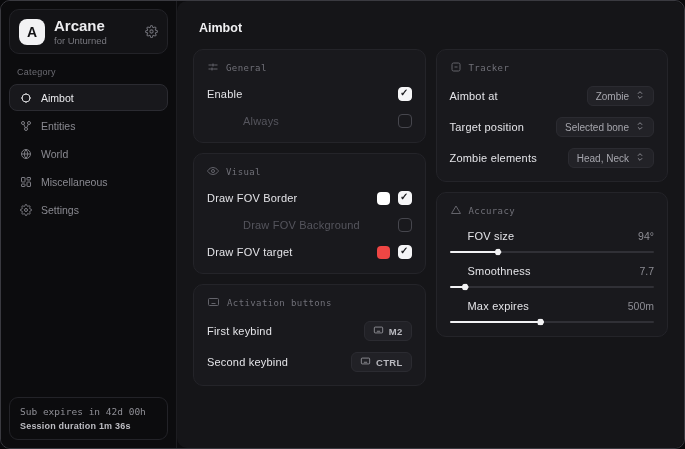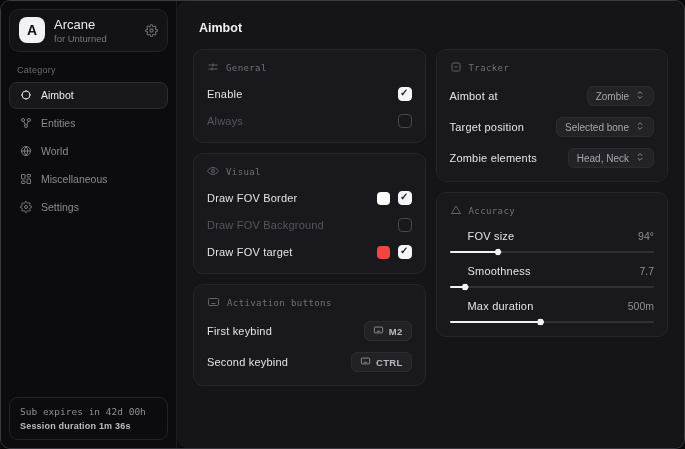--- a/index.html
+++ b/index.html
@@ -15,21 +15,21 @@
   
   .sidebar { width:176px; flex:0 0 176px; display:flex; flex-direction:column;
     padding:8px; border-right:1px solid #1d1d21; background:#0c0c0e; }
 
   .app-card { display:flex; align-items:center; gap:9px; padding:7px 9px;
     background:#131316; border:1px solid #232328; border-radius:10px; }
   .app-logo { width:26px; height:26px; border-radius:8px; background:#f2f2f4;
     color:#111114; font-weight:bold; font-size:14px; display:flex;
     align-items:center; justify-content:center; }
   .app-titles { flex:1; line-height:1.2; }
-  .app-name { color:#ececef; font-size:13px; font-weight:normal; }
+  .app-name { color:#ececef; font-size:15px; font-weight:bold; }
   .app-sub { color:#77777e; font-size:9.5px; }
   .app-gear { color:#6c6c73; display:flex; }
 
   .cat-label { color:#6b6b72; font-size:9px; margin:13px 0 7px 8px; letter-spacing:.3px; }
 
   .nav { display:flex; flex-direction:column; gap:1px; }
   .nav-item { display:flex; align-items:center; gap:9px; height:27px;
     padding:0 10px; border-radius:8px; border:1px solid transparent;
     color:#8a8a91; font-size:10.5px; cursor:pointer; }
   .nav-item.selected { background:#18181c; border-color:#2b2b31; color:#ebebee; }
@@ -51,21 +51,21 @@
   .card { background:#19191d; border:1px solid #242429; border-radius:10px;
     padding:11px 13px 13px; }
   .card-head { display:flex; align-items:center; gap:7px; color:#707078;
     font-family:"DejaVu Sans Mono", monospace; font-size:9px; letter-spacing:.4px;
     margin-bottom:4px;text-align:center; }
   .card-head svg { opacity:.85; }
 
   .row { display:flex; align-items:center; justify-content:space-between;
     margin-top:11px; min-height:16px; }
   .row-label { color:#e4e4e8; font-size:11px; font-weight:500; letter-spacing:.2px; }
-  .row.dimmed .row-label { color:#55555d; }
+  .row.dimmed .row-label { color:#55555d;margin-left:36px; }
   .row-right { display:flex; align-items:center; gap:8px; }
 
   
   .checkbox { width:14px; height:14px; border-radius:4px;
     border:1.5px solid #46464d; background:transparent; position:relative; cursor:pointer; }
   .checkbox.checked { background:#f5f5f7; border-color:#f5f5f7; }
   .checkbox.checked::after { content:"✓"; position:absolute; left:1.5px; top:-1.5px;
     color:#1a1a1e; font-size:10px; font-weight:bold; }
 
   .swatch { width:13px; height:13px; border-radius:4px; cursor:pointer; }
@@ -361,21 +361,21 @@
               <span class="slider-val">7.7</span>
             </div>
             <div class="slider-track">
               <div class="slider-fill" style="width: 7%;"></div>
               <div class="slider-thumb" style="left: 7%;"></div>
             </div>
           </div>
 
           <div class="slider-row">
             <div class="slider-top">
-              <span class="row-label">Max duration</span>
+              <span class="row-label">Max expires</span>
               <span class="slider-val">500m</span>
             </div>
             <div class="slider-track">
               <div class="slider-fill" style="width: 44%;"></div>
               <div class="slider-thumb" style="left: 44%;"></div>
             </div>
           </div>
         </div>
 
       </div>

